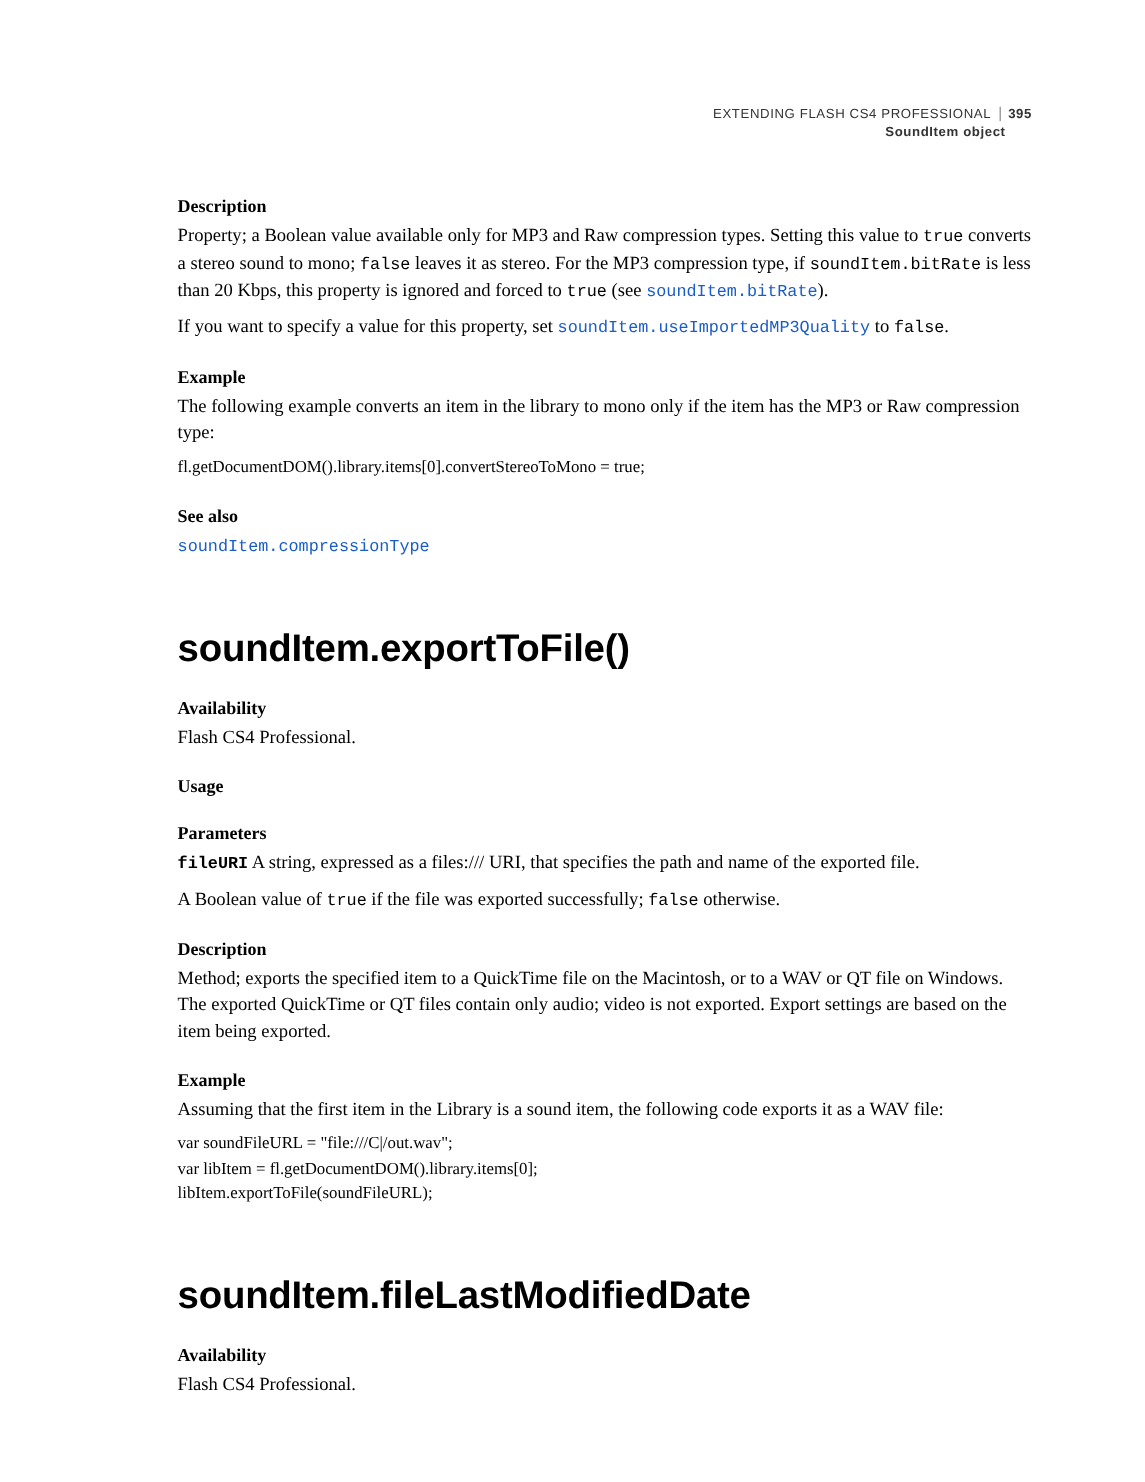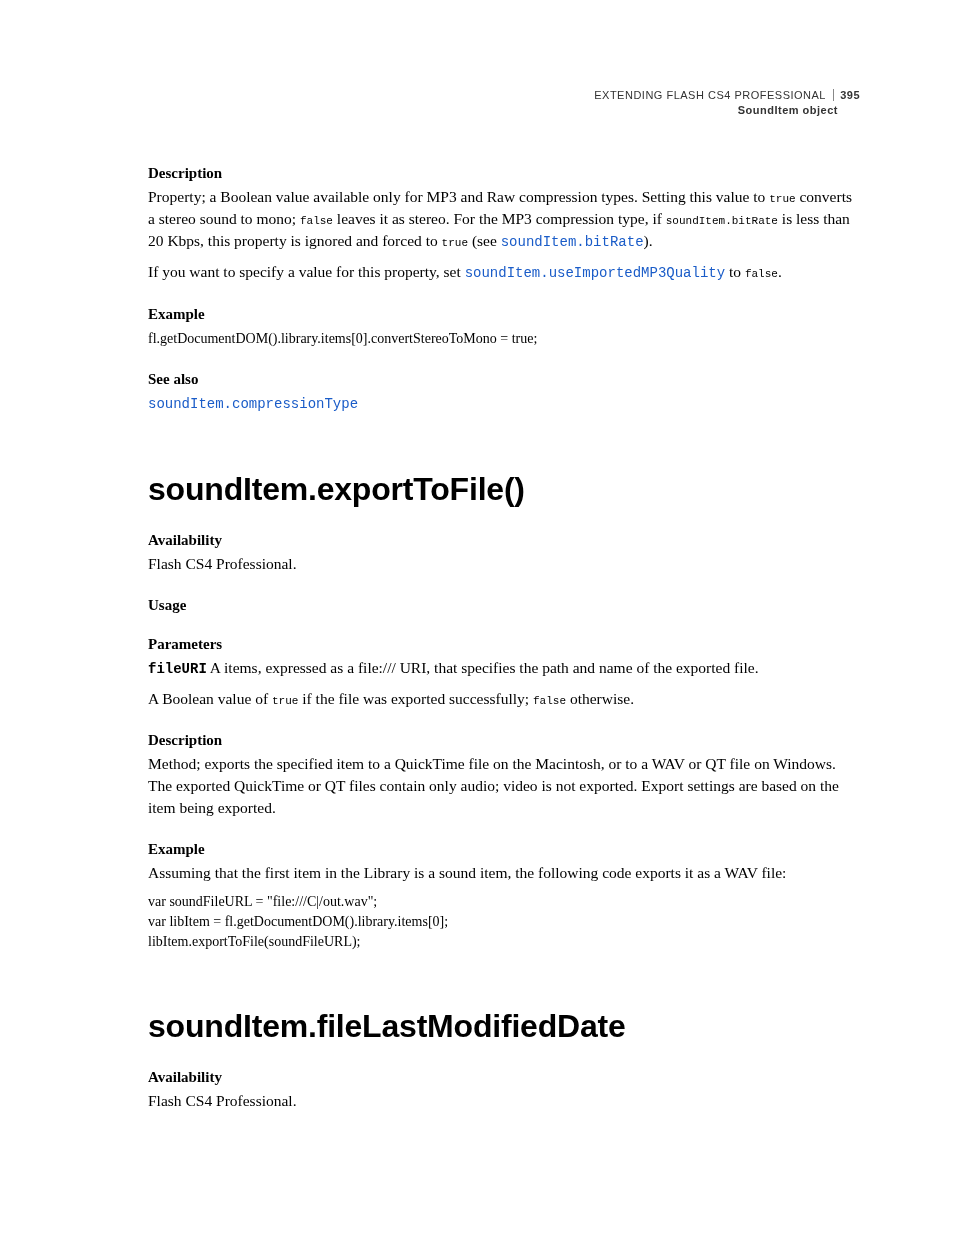--- a/index.html
+++ b/index.html
@@ -41,21 +41,21 @@
     font-size: 15px;
     margin: 22px 0 4px 0;
   }
   p {
     font-size: 15.5px;
     line-height: 1.42;
     margin: 0 0 8px 0;
   }
   .code-inline {
     font-family: "Courier New", monospace;
-    font-size: 11px;
+    font-size: 14px;
   }
   .link { color: #1a5cc8; }
   .link.code { font-family: "Courier New", monospace; font-size: 14px; }
   pre.codeblock {
     font-family: Liberation Serif, serif;
     font-size: 14px;
     line-height: 1.45;
     margin: 6px 0 10px 0;
     white-space: pre;
   }
@@ -85,37 +85,38 @@
 
   <h2 class="subhead">Description</h2>
   <p>
     <span>Property; a Boolean value available only for MP3 and Raw compression types. Setting this value to </span><span class="code-inline">true</span><span> converts a stereo sound to mono; </span><span class="code-inline">false</span><span> leaves it as stereo. For the MP3 compression type, if </span><span class="code-inline">soundItem.bitRate</span><span> is less than 20 Kbps, this property is ignored and forced to </span><span class="code-inline">true</span><span> (see </span><a class="link code">soundItem.bitRate</a><span>).</span>
   </p>
   <p>
     <span>If you want to specify a value for this property, set </span><a class="link code">soundItem.useImportedMP3Quality</a><span> to </span><span class="code-inline">false</span><span>.</span>
   </p>
 
   <h2 class="subhead">Example</h2>
+  <p>The following example converts an item in the library to mono only if the item has the MP3 or Raw compression type:</p>
   <pre class="codeblock">fl.getDocumentDOM().library.items[0].convertStereoToMono = true;</pre>
 
   <h2 class="subhead">See also</h2>
   <p>
     <a class="link code">soundItem.compressionType</a>
   </p>
 
   <h1 class="entry">soundItem.exportToFile()</h1>
 
   <h2 class="subhead">Availability</h2>
   <p>Flash CS4 Professional.</p>
 
   <h2 class="subhead">Usage</h2>
 
   <h2 class="subhead">Parameters</h2>
   <p>
-    <span class="param-label">fileURI</span><span>  A items, expressed as a file:/// URI, that specifies the path and name of the exported file.</span>
+    <span class="param-label">fileURI</span><span>  A string, expressed as a files:/// URI, that specifies the path and name of the exported file.</span>
   </p>
 
   <p>
     <span>A Boolean value of </span><span class="code-inline">true</span><span> if the file was exported successfully; </span><span class="code-inline">false</span><span> otherwise.</span>
   </p>
 
   <h2 class="subhead">Description</h2>
   <p>Method; exports the specified item to a QuickTime file on the Macintosh, or to a WAV or QT file on Windows. The exported QuickTime or QT files contain only audio; video is not exported. Export settings are based on the item being exported.</p>
 
   <h2 class="subhead">Example</h2>

